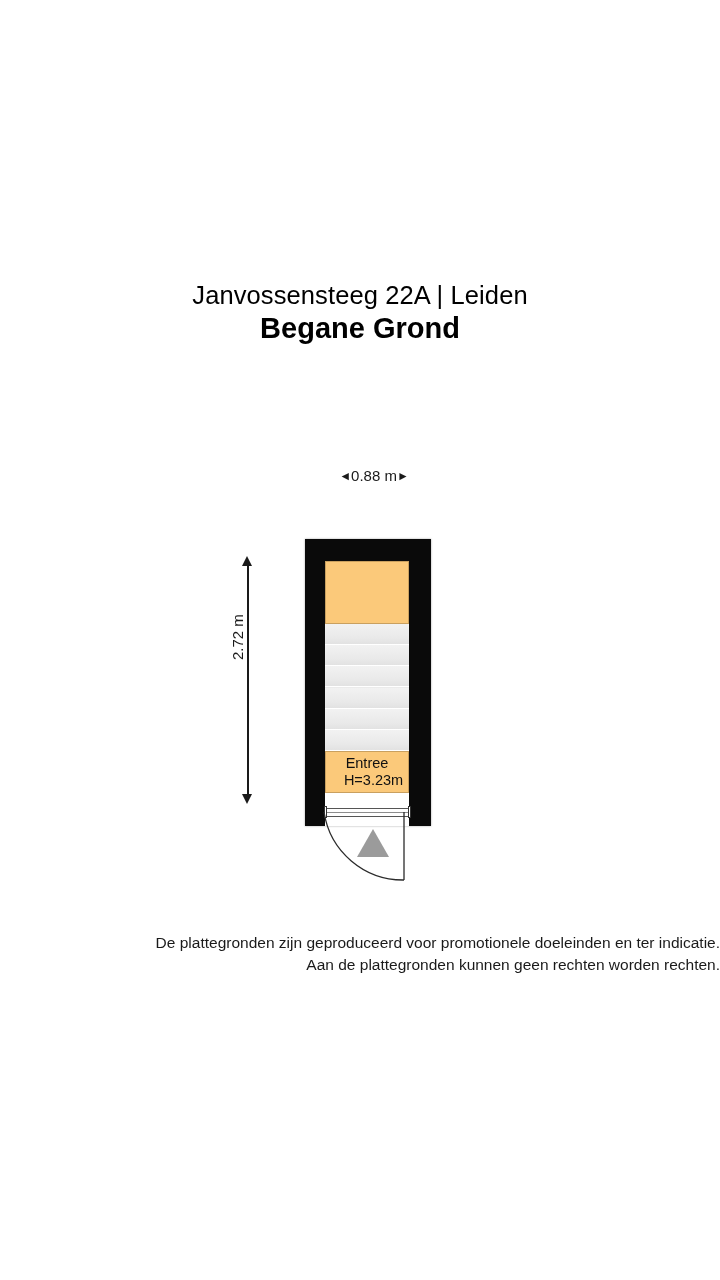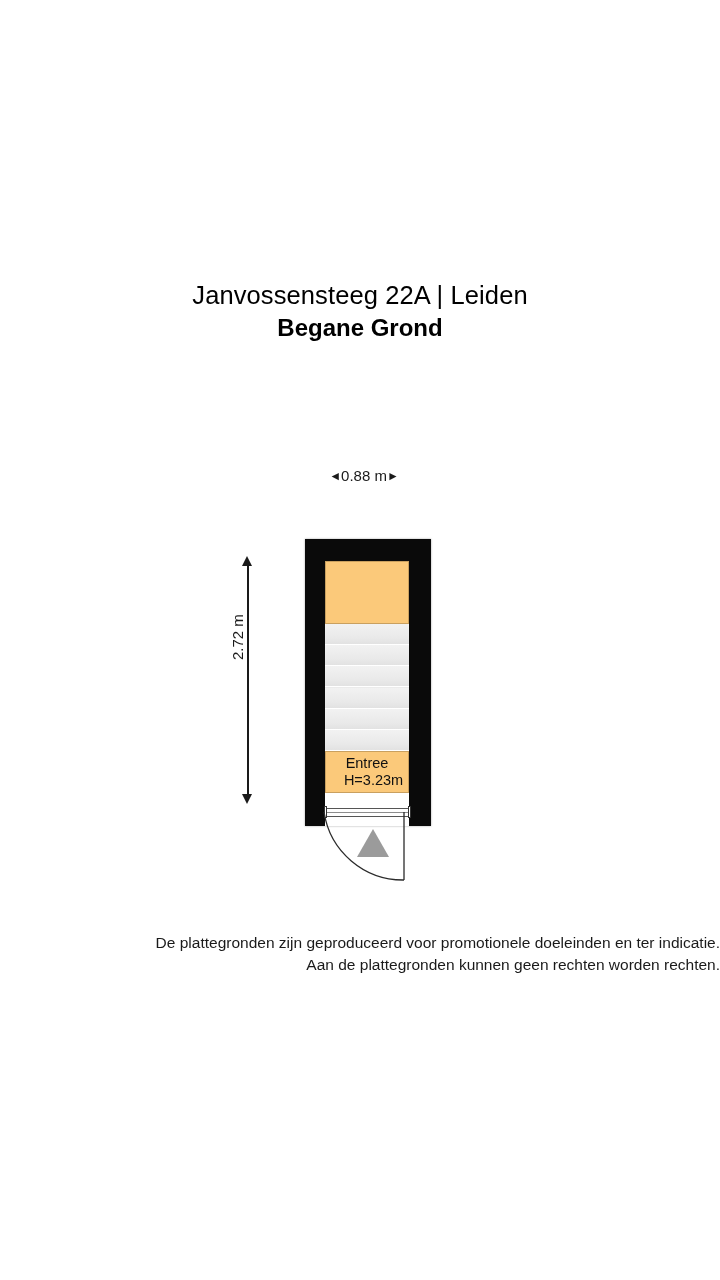--- a/index.html
+++ b/index.html
@@ -31,40 +31,40 @@
     text-align: center;
   }
   .title-line1 {
     font-size: 25.5px;
     font-weight: normal;
     letter-spacing: 0.1px;
     line-height: 30px;
     white-space: nowrap;
   }
   .title-line2 {
-    font-size: 24px;
+    font-size: 29px;
     font-weight: bold;
     line-height: 30px;
     margin-top: 3px;
     white-space: nowrap;
   }
 
   
   .stage {
     position: absolute;
     left: 0;
     top: 0;
     width: 720px;
     height: 1280px;
   }
 
   
   .dim-width {
     position: absolute;
-    left: 301px;
+    left: 311px;
     top: 466px;
     width: 126px;
     text-align: center;
     font-size: 15px;
     line-height: 20px;
     white-space: nowrap;
     color: #1a1a1a;
   }
   .dim-width .dim-text {
     font-size: 15px;

